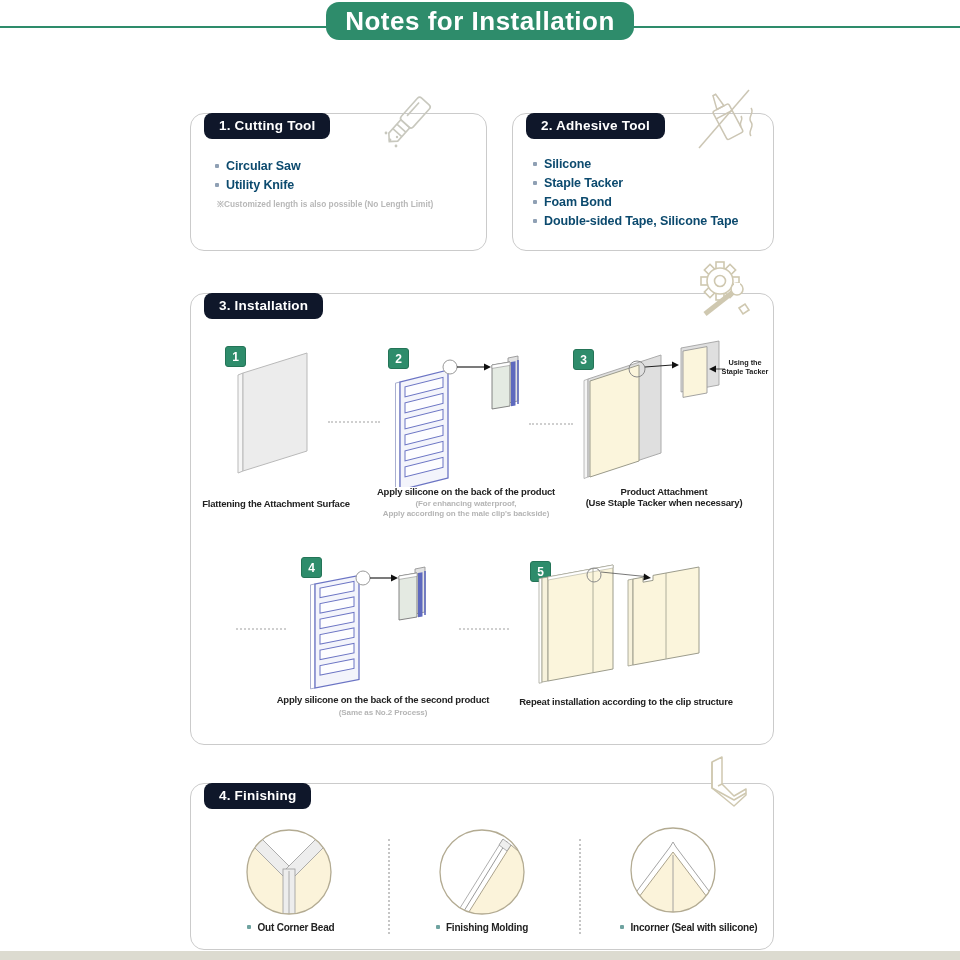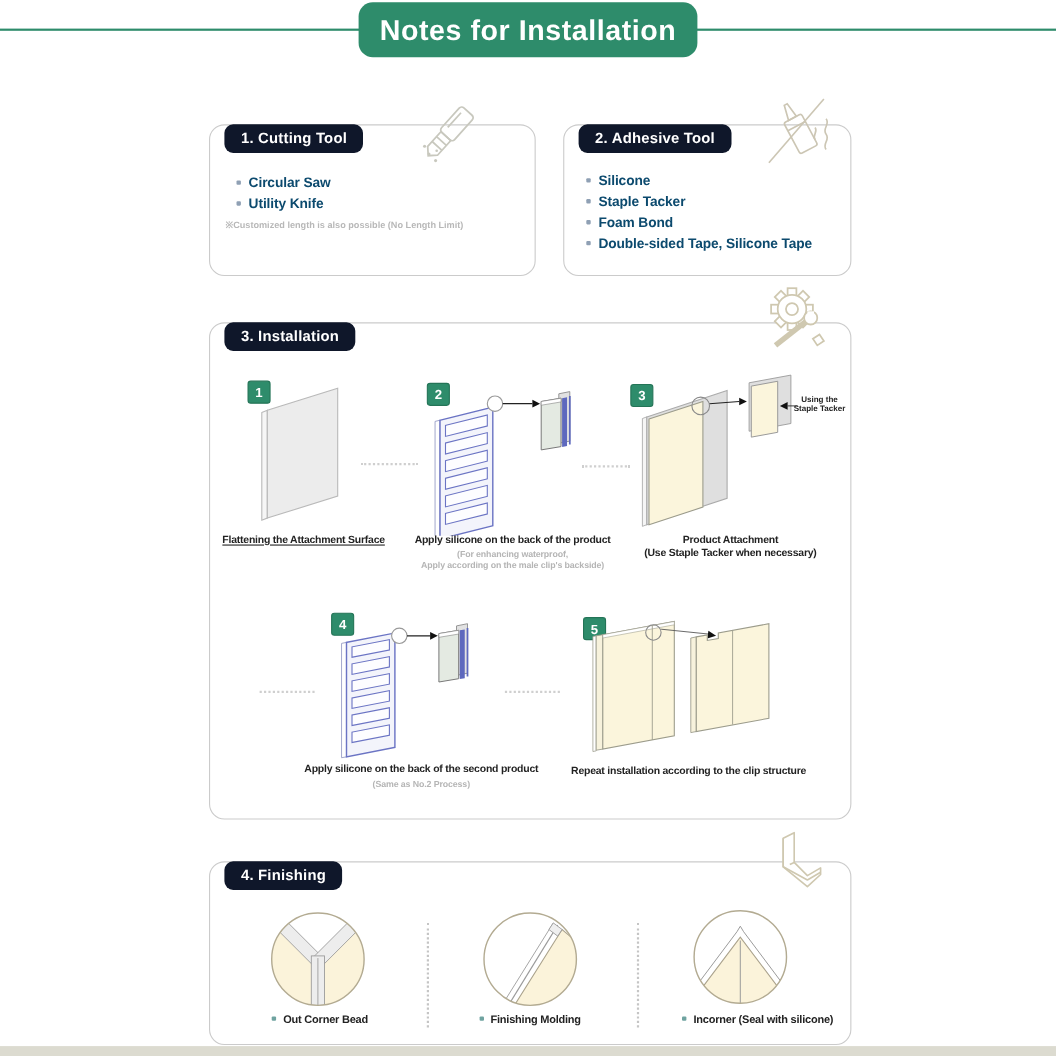--- a/index.html
+++ b/index.html
@@ -1,21 +1,21 @@
 <!DOCTYPE html>
 <html><head>
 <meta charset="utf-8">
 <style>
   html,body{margin:0;padding:0;background:#ffffff;}
   .page{position:relative;width:960px;height:960px;background:#ffffff;overflow:hidden;
         font-family:"Liberation Sans", sans-serif;}
   .abs{position:absolute;}
   
   .title-rule{left:0;top:26px;width:960px;height:0;border-top:2px solid #2E8C6B;}
-  .title-banner{left:326px;top:2px;width:308px;height:50px;background:#2E8C6B;border-radius:13px;
+  .title-banner{left:326px;top:2px;width:308px;height:38px;background:#2E8C6B;border-radius:13px;
                 display:flex;align-items:center;justify-content:center;color:#fff;
                 font-size:26px;font-weight:bold;letter-spacing:0.5px;}
   
   .box{border:1.5px solid #CBCBCB;border-radius:14px;background:#fff;}
   .sec-label{position:absolute;top:-1px;left:13px;background:#0f172a;color:#ffffff;
              font-weight:bold;font-size:13.5px;padding:5px 15px 6px;border-radius:8px;
              letter-spacing:0.2px;white-space:nowrap;}
   
   .tool-list{list-style:none;margin:0;padding:0;}
   .tool-list li{font-size:12.5px;font-weight:bold;color:#0c4a6e;margin-bottom:5px;
@@ -63,21 +63,21 @@
       </g>
       <circle cx="17" cy="50" r="1.4" fill="#C8C8BE"></circle>
       <circle cx="23" cy="56" r="1.4" fill="#C8C8BE"></circle>
       <circle cx="13" cy="43" r="1.4" fill="#C8C8BE"></circle>
       <circle cx="24" cy="47" r="1.2" fill="#C8C8BE"></circle>
     </svg>
     <ul class="tool-list abs" style="left:24px;top:45px;">
       <li><span class="dot"></span><span>Circular Saw</span></li>
       <li><span class="dot"></span><span>Utility Knife</span></li>
     </ul>
-    <div class="abs note" style="left:14px;top:84px;">※Customized length is also possible (No Length Limit)</div>
+    <div class="abs note" style="left:26px;top:84px;">※Customized length is also possible (No Length Limit)</div>
   </div>
 
   <div class="abs box" style="left:512px;top:113px;width:260px;height:136px;">
     <div class="sec-label">2. Adhesive Tool</div>
     <svg class="abs" style="left:178px;top:-32px;" width="72" height="72" viewBox="0 0 72 72">
       <g fill="none" stroke="#CCC6B4" stroke-width="1.5">
         <line x1="8" y1="66" x2="58" y2="8"></line>
         <g transform="rotate(-28 36 38)">
           <rect x="27" y="24" width="18" height="32" rx="2"></rect>
           <polygon points="32,24 40,24 38,10 35,10"></polygon>
@@ -166,21 +166,21 @@
         <polygon points="2,8 26,3.6 26,50 2,54.4" fill="#FBF5DC" stroke="#999" stroke-width="0.9"></polygon>
         <polygon points="35,22.5 28,26 35,29.5" fill="#111"></polygon>
         <line x1="35" y1="26" x2="44" y2="26" stroke="#222" stroke-width="0.8"></line>
       </g>
     </svg>
     <div class="annot" style="left:528px;top:64px;width:52px;">
       <div>Using the</div>
       <div>Staple Tacker</div>
     </div>
 
-    <div class="caption" style="left:0px;top:192px;width:170px;text-decoration:underline;">Flattening the Attachment Surface</div>
+    <div class="caption" style="left:0px;top:204px;width:170px;">Flattening the Attachment Surface</div>
     <div class="caption" style="left:185px;top:192px;width:180px;text-align:center;">Apply silicone on the back of the product</div>
     <div class="subcap" style="left:185px;top:205px;width:180px;">(For enhancing waterproof,</div>
     <div class="subcap" style="left:185px;top:215px;width:180px;">Apply according on the male clip's backside)</div>
     <div class="caption" style="left:378px;top:192px;width:190px;">Product Attachment</div>
     <div class="caption" style="left:378px;top:203px;width:190px;">(Use Staple Tacker when necessary)</div>
 
     <div class="hsep" style="left:45px;top:334px;width:50px;"></div>
     <svg class="abs" style="left:108px;top:272px;" width="140" height="130" viewBox="0 0 140 130">
       <g transform="translate(16,18) skewY(-11)">
         <rect x="-4.5" y="0" width="4.5" height="104" fill="#ffffff" stroke="#9aa0c8" stroke-width="0.8"></rect>

